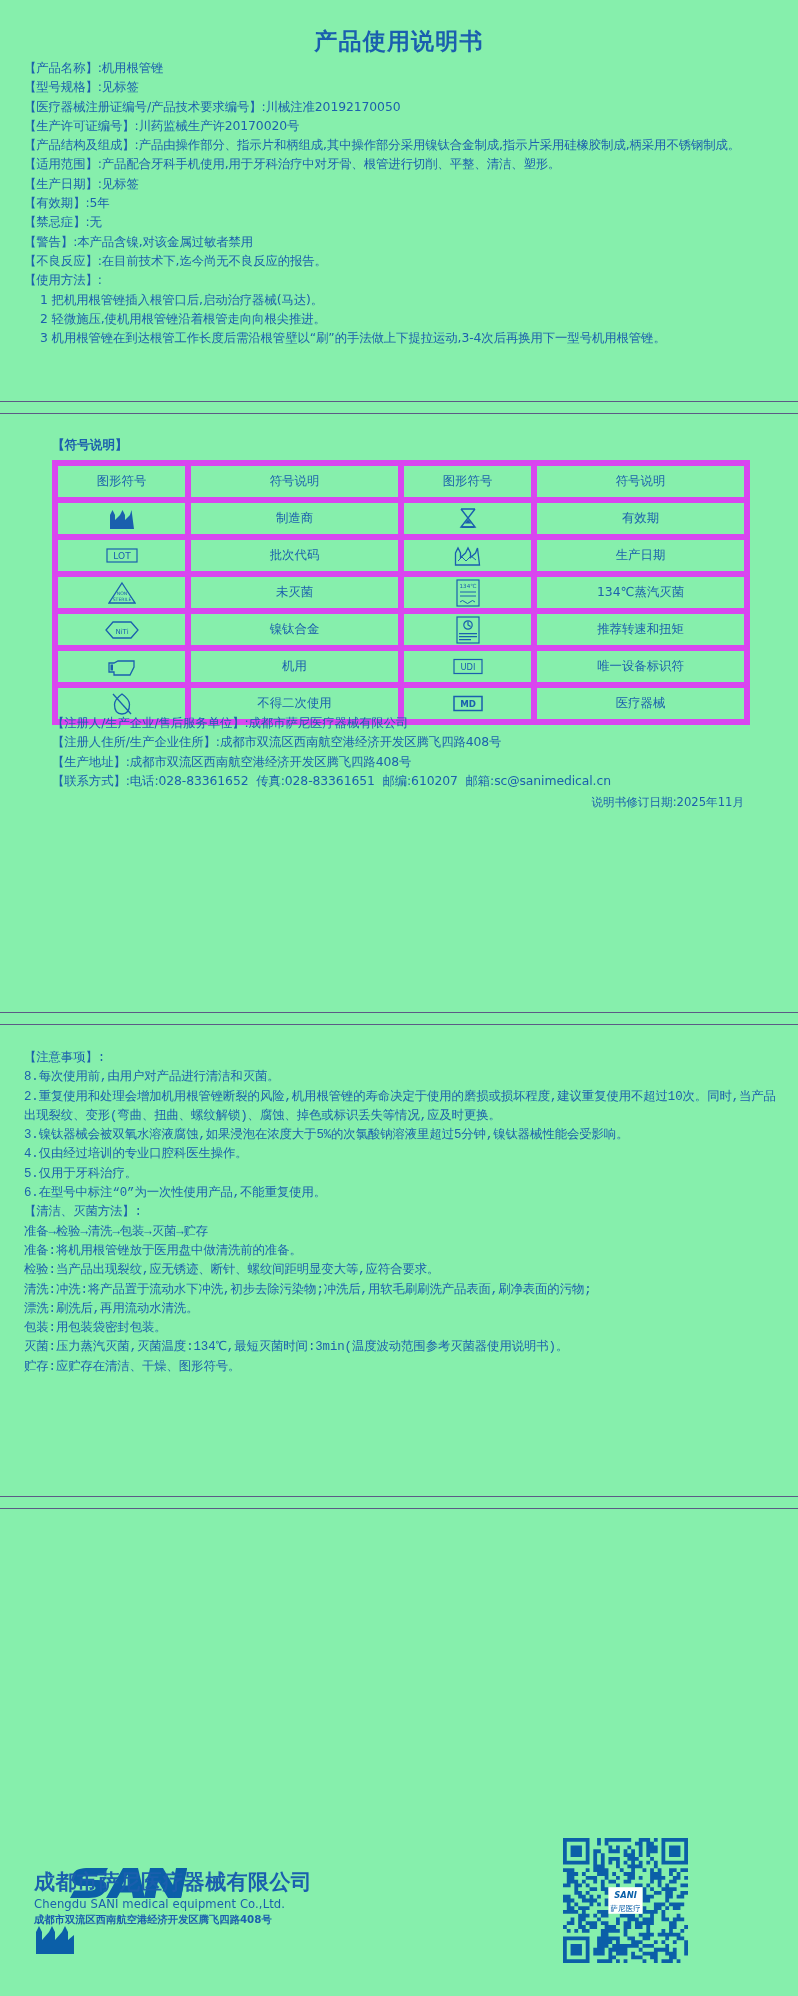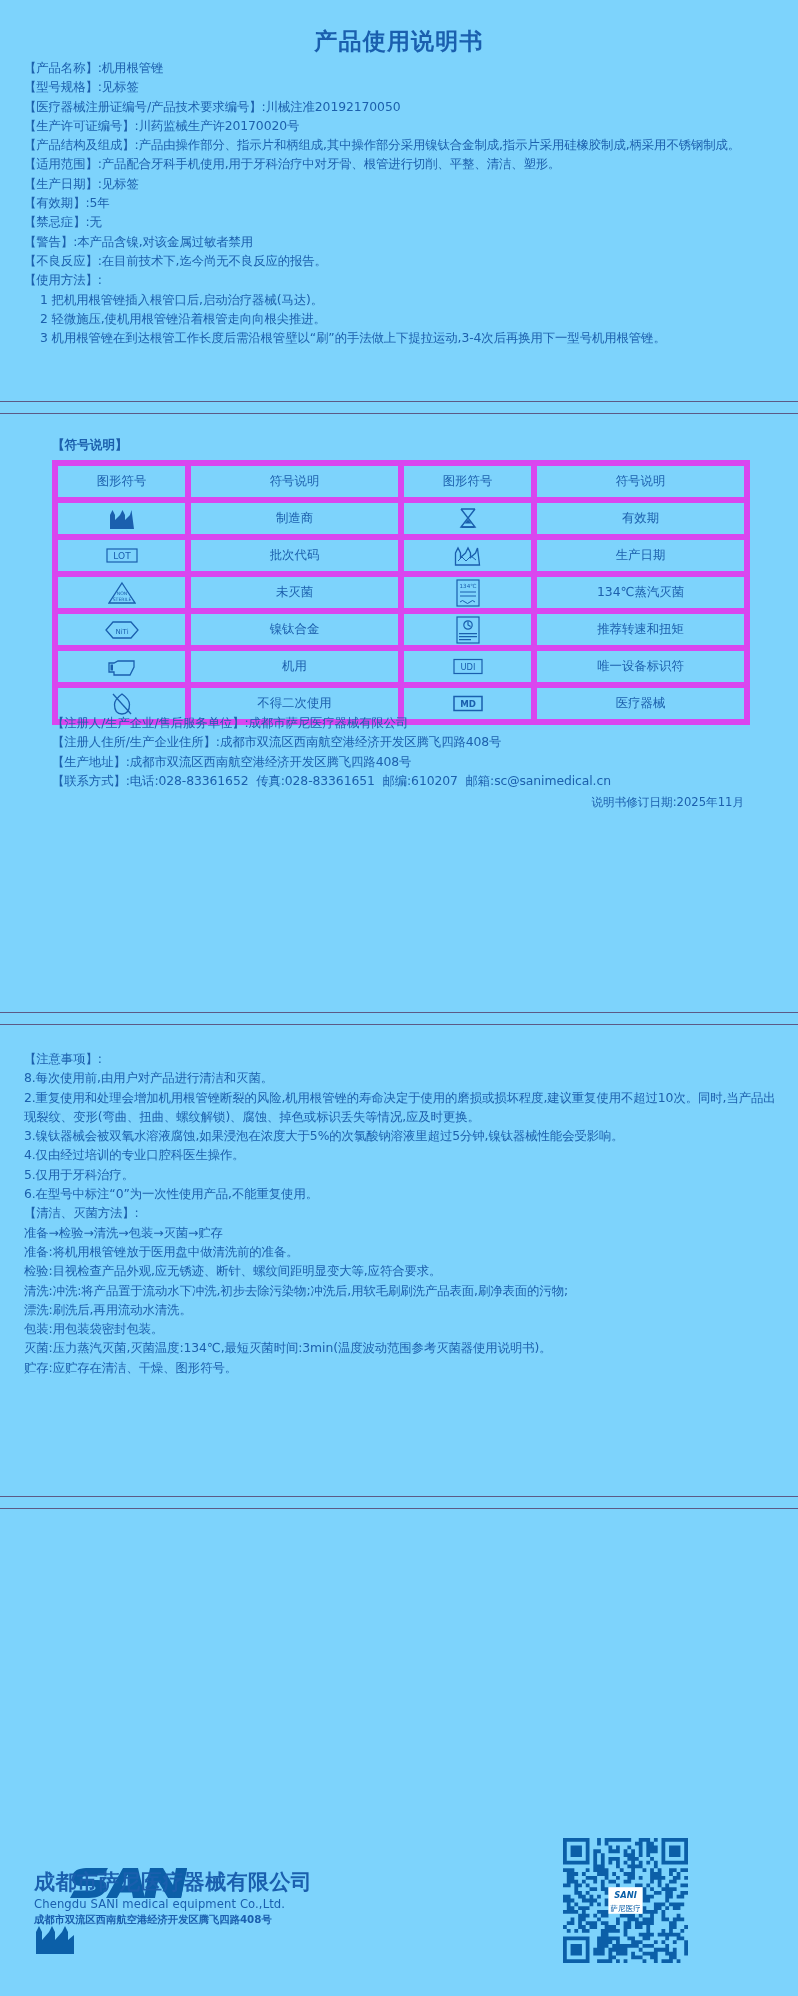--- a/index.html
+++ b/index.html
@@ -12,21 +12,21 @@
     height: 1996px;
     position: relative;
     font-family: "DejaVu Sans", "Liberation Sans", sans-serif;
     color: #1a5fae;
     overflow: hidden;
   }
   .page {
     position: relative;
     width: 798px;
     height: 1996px;
-    background: #7dd3fc;
+    background: #86efac;
   }
 
   
   .blk {
     color: #1c60ad;
     font-size: 12.4px;
     line-height: 19.3px;
     letter-spacing: -0.1px;
   }
   .line { white-space: pre-wrap; }
@@ -119,21 +119,21 @@
     font-size: 11.6px;
     color: #1c60ad;
   }
 
   
   #sec-precautions {
     position: absolute;
     left: 24px; top: 1049px;
     width: 756px;
   }
-  #sec-precautions .line { margin: 0; }
+  #sec-precautions .line { margin: 0; font-family: Liberation Mono, monospace; }
 
   
   #footer {
     position: absolute;
     left: 0; top: 1820px;
     width: 798px;
     height: 176px;
   }
   #logo-area {
     position: absolute;
@@ -324,21 +324,21 @@
       <div class="line">【注意事项】:</div>
       <div class="line">8.每次使用前,由用户对产品进行清洁和灭菌。</div>
       <div class="line">2.重复使用和处理会增加机用根管锉断裂的风险,机用根管锉的寿命决定于使用的磨损或损坏程度,建议重复使用不超过10次。同时,当产品出现裂纹、变形(弯曲、扭曲、螺纹解锁)、腐蚀、掉色或标识丢失等情况,应及时更换。</div>
       <div class="line">3.镍钛器械会被双氧水溶液腐蚀,如果浸泡在浓度大于5%的次氯酸钠溶液里超过5分钟,镍钛器械性能会受影响。</div>
       <div class="line">4.仅由经过培训的专业口腔科医生操作。</div>
       <div class="line">5.仅用于牙科治疗。</div>
       <div class="line">6.在型号中标注“0”为一次性使用产品,不能重复使用。</div>
       <div class="line">【清洁、灭菌方法】:</div>
       <div class="line">准备→检验→清洗→包装→灭菌→贮存</div>
       <div class="line">准备:将机用根管锉放于医用盘中做清洗前的准备。</div>
-      <div class="line">检验:目视检查产品外观,应无锈迹、断针、螺纹间距明显变大等,应符合要求。</div>
+      <div class="line">检验:当产品出现裂纹,应无锈迹、断针、螺纹间距明显变大等,应符合要求。</div>
       <div class="line">清洗:冲洗:将产品置于流动水下冲洗,初步去除污染物;冲洗后,用软毛刷刷洗产品表面,刷净表面的污物;</div>
       <div class="line">漂洗:刷洗后,再用流动水清洗。</div>
       <div class="line">包装:用包装袋密封包装。</div>
       <div class="line">灭菌:压力蒸汽灭菌,灭菌温度:134℃,最短灭菌时间:3min(温度波动范围参考灭菌器使用说明书)。</div>
       <div class="line">贮存:应贮存在清洁、干燥、图形符号。</div>
     </section>
 
   <div class="rule" id="rule-5"></div>
   <div class="rule" id="rule-6"></div>
 

